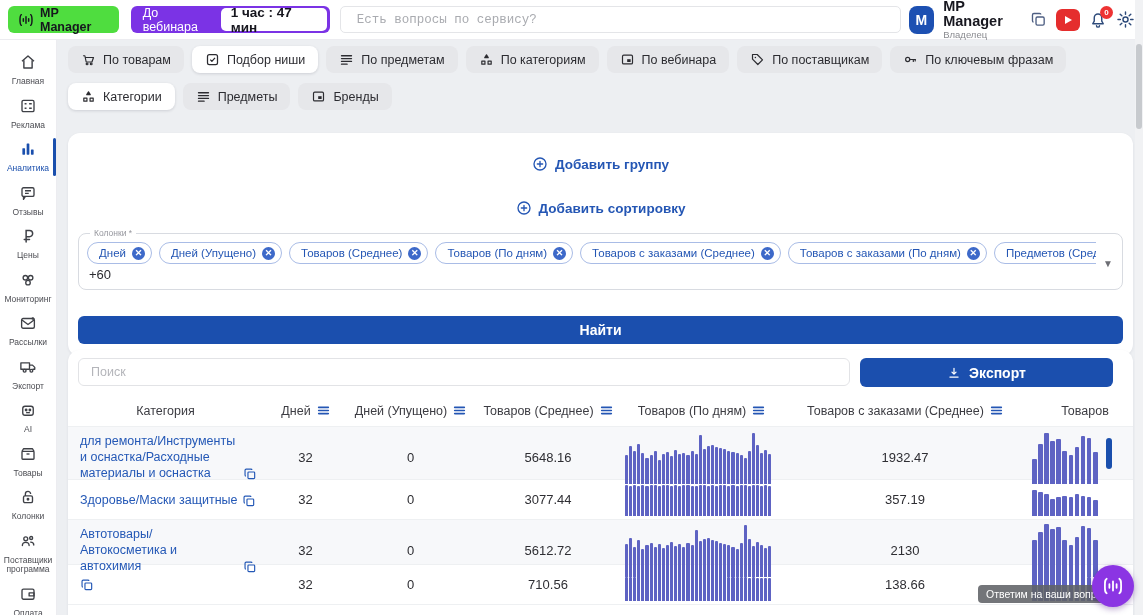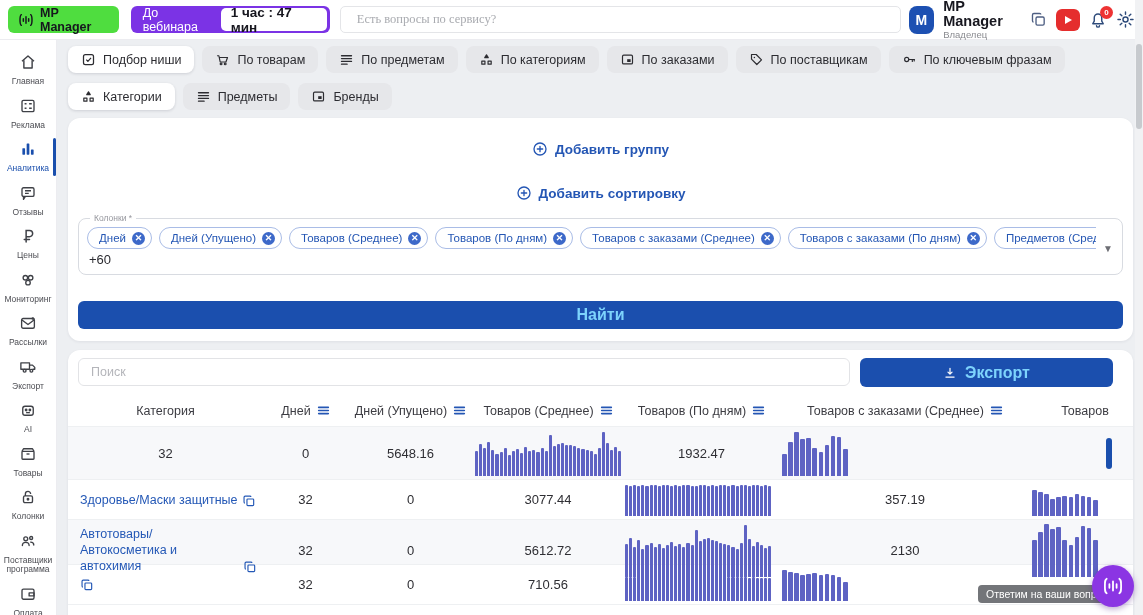--- a/index.html
+++ b/index.html
@@ -11,21 +11,21 @@
   .topbar { position:absolute; top:0; left:0; right:0; height:40px; background:#fff;
             border-bottom:1px solid #ececf0; display:flex; align-items:center; padding:0 8px; z-index:20; }
   .logo { display:flex; align-items:center; gap:6px; background:#4fdd3f; color:#16161e;
           border-radius:6px; height:27px; padding:0 10px; font-size:12.5px; font-weight:bold; cursor:pointer; }
   .webinar { display:flex; align-items:center; gap:8px; background:#7b33e5; color:#fff; border-radius:6px;
              height:27px; padding:2px 3px 2px 12px; margin-left:12px; font-size:12.5px; cursor:pointer; }
   .webinar-time { background:#fff; color:#16161e; font-weight:bold; border-radius:5px; height:23px;
                   display:flex; align-items:center; padding:0 10px; font-size:13.5px; }
   .question-input { margin-left:10px; width:588px; height:27px; border:1px solid #e4e5e8; border-radius:5px;
                     padding:0 16px; font-size:12.5px; color:#333; background:#fff; outline:none;
-                    font-family:Liberation Serif, serif; }
+                    font-family:Liberation Mono, monospace; }
   .question-input::placeholder { color:#a9abb0; }
   .account { display:flex; align-items:center; margin-left:8px; gap:9px; }
   .avatar { width:28px; height:28px; border-radius:8px; background:#1d50b2; color:#fff; font-weight:bold;
             font-size:14px; display:flex; align-items:center; justify-content:center; cursor:pointer; }
   .acc-name { font-size:14.5px; font-weight:bold; color:#17171f; line-height:15px; }
   .acc-role { font-size:9.5px; color:#8a8b90; }
   .ic { color:#4d5e82; display:flex; align-items:center; cursor:pointer; }
   .yt { width:26px; height:22px; background:#e52d2d; border-radius:6px; display:flex; align-items:center;
         justify-content:center; cursor:pointer; }
   .yt-tri { width:0; height:0; border-left:7px solid #fff; border-top:4.5px solid transparent;
@@ -51,41 +51,41 @@
   .main { position:absolute; top:40px; left:57px; right:8px; bottom:0; }
   .tabrow { display:flex; gap:8px; padding:6px 11px 0; }
   .tabrow.second { padding-top:10px; }
   .tab { display:flex; align-items:center; gap:7px; height:27px; padding:0 13px; border-radius:8px;
          background:#e6e7ea; font-size:12.5px; color:#2c2c31; cursor:pointer; white-space:nowrap; }
   .tab.active { background:#fff; box-shadow:0 1px 3px rgba(20,20,40,.14); }
   .tab svg { flex:0 0 auto; }
 
   .card { position:absolute; left:11px; right:2px; background:#fff; border-radius:12px;
           box-shadow:0 1px 3px rgba(30,30,60,.07); }
-  .card1 { top:78px; height:223px; }
+  .card1 { top:93px; height:223px; }
   .card2 { top:310px; height:310px; overflow:hidden; }
 
   .add-link { position:absolute; left:0; right:0; display:flex; justify-content:center; align-items:center;
               gap:7px; color:#2456b4; font-weight:bold; font-size:13.5px; cursor:pointer; }
   .add-group { top:23px; } .add-sort { top:67px; }
 
   .colfield { position:absolute; left:10px; right:10px; top:100px; height:57px; border:1px solid #d8dbe1;
               border-radius:8px; padding:8px 26px 0 8px; }
   .colfield-label { position:absolute; top:-6px; left:11px; background:#fff; padding:0 4px;
                     font-size:8.5px; color:#96979e; }
   .chips { display:flex; gap:7px; flex-wrap:nowrap; overflow:hidden; }
   .chip { display:flex; align-items:center; gap:6px; border:1px solid #a9bce6; color:#2456b4; background:#fff;
           border-radius:13px; height:22px; padding:0 6px 0 11px; font-size:11.5px; white-space:nowrap; cursor:pointer; }
   .chip-x { width:13px; height:13px; border-radius:50%; background:#3d69c9; color:#fff; font-size:9px;
             line-height:13px; text-align:center; font-weight:bold; cursor:pointer; }
   .more-count { position:absolute; left:10px; top:33px; font-size:13px; color:#2b2b30; }
   .caret { position:absolute; right:9px; top:24px; color:#6d6e74; font-size:10px; cursor:pointer; }
 
-  .btn-primary { background:#1b4fae; color:#7dd3fc; border:none; border-radius:6px; font-weight:bold;
-                 font-size:16px; cursor:pointer; font-family:"Liberation Sans", sans-serif; }
+  .btn-primary { background:#1b4fae; color:#ffffff; border:none; border-radius:6px; font-weight:bold;
+                 font-size:14px; cursor:pointer; font-family:"Liberation Sans", sans-serif; }
   .find-btn { position:absolute; left:10px; right:10px; bottom:12px; height:28px; }
 
   .search-input { position:absolute; left:10px; top:8px; width:772px; height:28px; border:1px solid #e2e3e6;
                   border-radius:6px; padding:0 12px; font-size:12.5px; outline:none;
                   font-family:"Liberation Sans", sans-serif; }
   .search-input::placeholder { color:#b4b5ba; }
   .export-btn { position:absolute; right:20px; top:8px; width:253px; height:29px; display:flex;
                 align-items:center; justify-content:center; gap:8px; }
 
   .thead, .trow { display:grid; grid-template-columns:195px 85px 125px 150px 157px 250px 110px; align-items:center; }
@@ -270,55 +270,55 @@
             <rect x="13.5" y="10.5" width="6.5" height="4"></rect>
           </svg></span>
       <span class="s-label">Оплата</span>
     </div>
 
   </nav>
 
   <main class="main">
 
     <div class="tabrow">
-      <div class="tab active">
-        <svg width="15" height="15" viewBox="0 0 24 24" fill="none" stroke="#2c2c31" stroke-width="2" stroke-linejoin="round">
-            <rect x="4" y="4" width="16" height="16" rx="3"></rect>
-            <path d="M8.5 12.3l2.5 2.6 5-5.6"></path>
-          </svg>
-        <span>Подбор ниши</span>
-      </div>
       <div class="tab">
         <svg width="15" height="15" viewBox="0 0 24 24" fill="none" stroke="#2c2c31" stroke-width="1.9" stroke-linecap="round" stroke-linejoin="round">
             <path d="M4 6h2.2L8.3 16h9.2L20 8.8H7"></path>
             <circle cx="9.7" cy="19" r="1.4"></circle>
             <circle cx="16.3" cy="19" r="1.4"></circle>
           </svg>
         <span>По товарам</span>
       </div>
+      <div class="tab active">
+        <svg width="15" height="15" viewBox="0 0 24 24" fill="none" stroke="#2c2c31" stroke-width="2" stroke-linejoin="round">
+            <rect x="4" y="4" width="16" height="16" rx="3"></rect>
+            <path d="M8.5 12.3l2.5 2.6 5-5.6"></path>
+          </svg>
+        <span>Подбор ниши</span>
+      </div>
       <div class="tab">
         <svg width="15" height="15" viewBox="0 0 24 24" fill="none" stroke="#2c2c31" stroke-width="2.1" stroke-linecap="round">
             <path d="M4 6h16M4 10.5h16M4 15h16M4 19.5h9"></path>
           </svg>
         <span>По предметам</span>
       </div>
       <div class="tab">
         <svg width="15" height="15" viewBox="0 0 24 24" fill="none" stroke="#2c2c31" stroke-width="1.9" stroke-linejoin="round">
             <path d="M12 4.5l2.8 4.5H9.2z"></path>
             <rect x="4.5" y="14.5" width="5" height="5"></rect>
             <rect x="14.5" y="14.5" width="5" height="5"></rect>
           </svg>
         <span>По категориям</span>
       </div>
       <div class="tab">
         <svg width="15" height="15" viewBox="0 0 24 24" fill="none" stroke="#2c2c31" stroke-width="1.9" stroke-linejoin="round">
             <rect x="4" y="5" width="16" height="14" rx="2"></rect>
             <rect x="11.5" y="11.5" width="5.5" height="4.5" fill="#2c2c31" stroke="none"></rect>
           </svg>
-        <span>По заказами</span>
+        <span>По вебинара</span>
       </div>
       <div class="tab">
         <svg width="15" height="15" viewBox="0 0 24 24" fill="none" stroke="#2c2c31" stroke-width="1.9" stroke-linejoin="round">
             <path d="M4 4h7.5l8.5 8.5-7.5 7.5L4 11.5z"></path>
             <circle cx="8.6" cy="8.6" r="1.2" fill="#2c2c31" stroke="none"></circle>
           </svg>
         <span>По поставщикам</span>
       </div>
       <div class="tab">
         <svg width="15" height="15" viewBox="0 0 24 24" fill="none" stroke="#2c2c31" stroke-width="1.9" stroke-linecap="round">
@@ -453,20 +453,27 @@
             </svg>
           </div>
         <div class="th">
             <span>Товаров</span>
           </div>
       </div>
 
       <div class="tbody">
 
         <div class="trow striped" style="height:53px;">
+          <div class="td td-cat">
+              <span>для ремонта/Инструменты и оснастка/Расходные материалы и оснастка</span>
+            <svg class="copy" width="14" height="14" viewBox="0 0 24 24" fill="none" stroke="#2458b6" stroke-width="2" stroke-linejoin="round">
+                <rect x="8.5" y="8.5" width="11.5" height="11.5" rx="1.5"></rect>
+                <path d="M5 15.5c-1 0-1.5-.7-1.5-1.8V5.5c0-1.2.8-2 2-2h8c1.1 0 1.8.5 1.8 1.5"></path>
+              </svg>
+            </div>
           <div class="td">32</div>
           <div class="td">0</div>
           <div class="td">5648.16</div>
           <div class="sparkcell">
               <i style="height: 55%;"></i>
               <i style="height: 72%;"></i>
               <i style="height: 62%;"></i>
               <i style="height: 75%;"></i>
               <i style="height: 58%;"></i>
               <i style="height: 50%;"></i>
@@ -688,20 +695,21 @@
               <i style="height: 76%;"></i>
               <i style="height: 75%;"></i>
               <i style="height: 74%;"></i>
               <i style="height: 73%;"></i>
               <i style="height: 74%;"></i>
               <i style="height: 72%;"></i>
               <i style="height: 73%;"></i>
               <i style="height: 72%;"></i>
               <i style="height: 71%;"></i>
             </div>
+          <div class="td">138.66</div>
           <div class="sparkcell wide">
               <i style="height: 96%;"></i>
               <i style="height: 91%;"></i>
               <i style="height: 86%;"></i>
               <i style="height: 81%;"></i>
               <i style="height: 85%;"></i>
               <i style="height: 89%;"></i>
               <i style="height: 81%;"></i>
               <i style="height: 85%;"></i>
               <i style="height: 81%;"></i>

